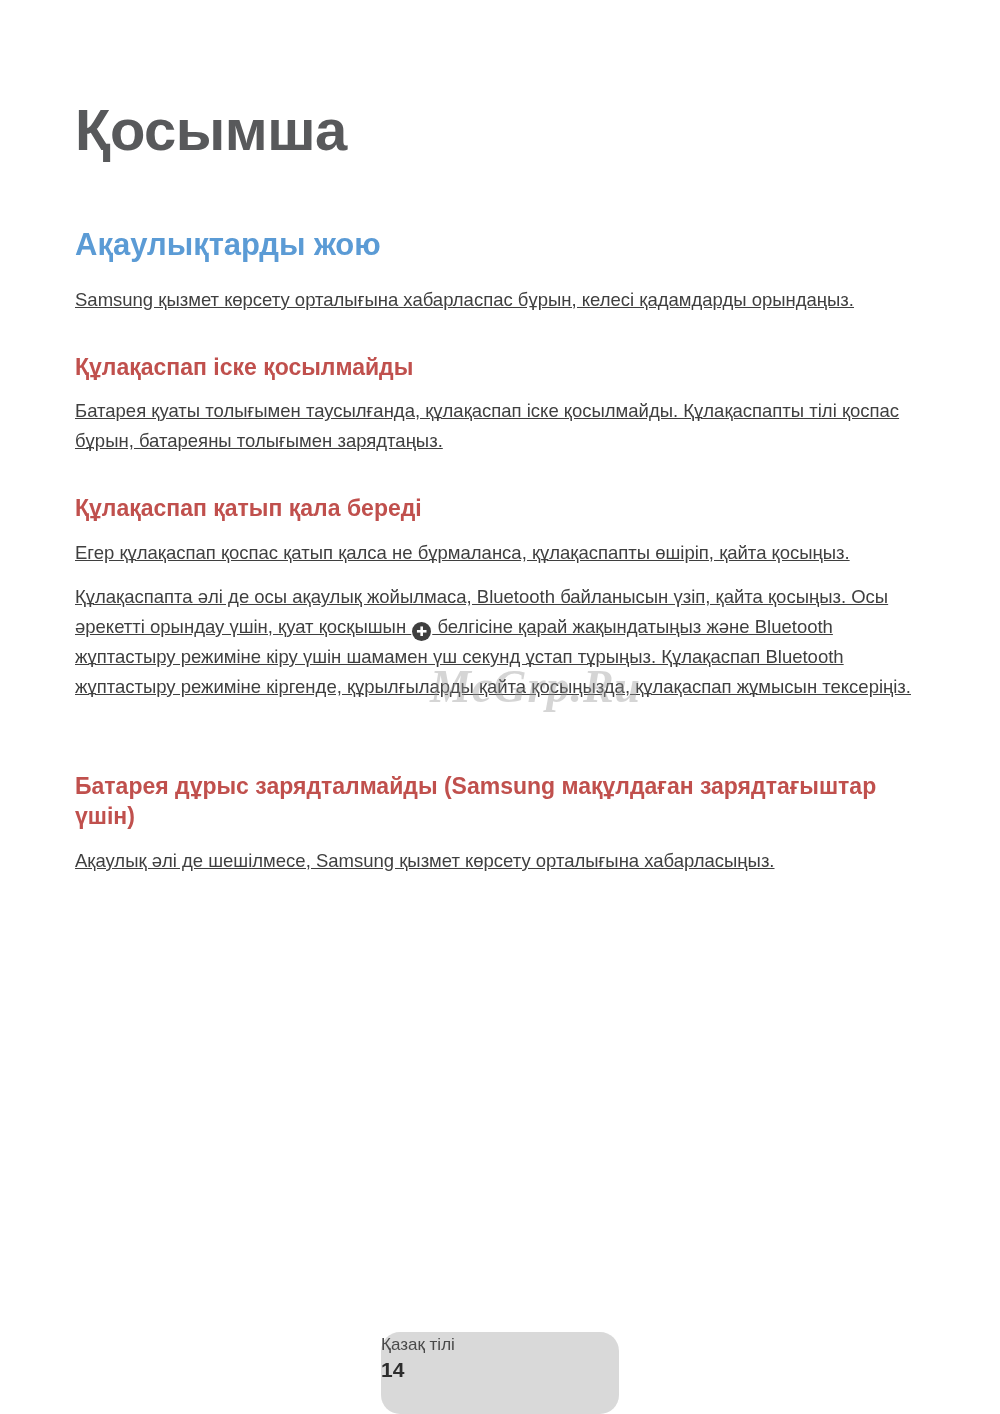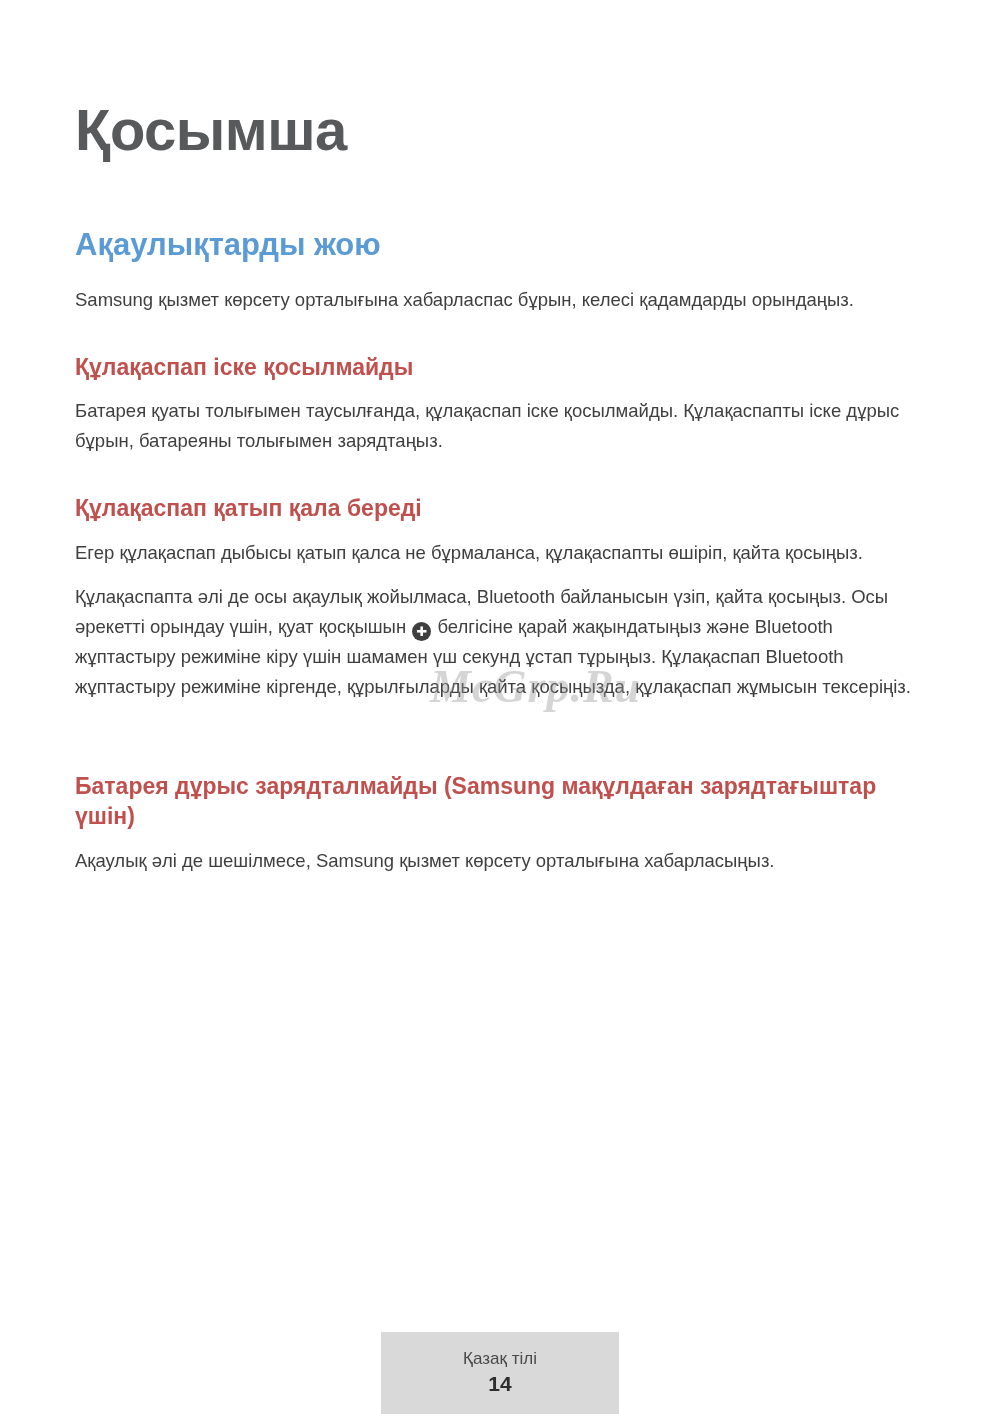--- a/index.html
+++ b/index.html
@@ -48,20 +48,21 @@
     font-weight: bold;
     color: #c0504d;
     margin: 38px 0 14px 0;
     line-height: 1.3;
   }
   p.para {
     font-size: 18.5px;
     line-height: 1.62;
     margin: 0 0 14px 0;
     color: #3f3f3f;
+    text-decoration: underline;
   }
   p.para:last-child {
     margin-bottom: 0;
   }
   .spacer-lg { height: 18px; }
   .bt-icon {
     display: inline-block;
     width: 19px;
     height: 19px;
     border-radius: 50%;
@@ -89,23 +90,23 @@
     white-space: nowrap;
   }
   
   .footer {
     position: absolute;
     left: 381px;
     top: 1332px;
     width: 238px;
     height: 82px;
     background: #d9d9d9;
-    text-align: center;
     box-sizing: border-box;
-    padding-top: 14px;
+    padding-top: 0;
+    border-radius: 19px;
   }
   .footer .lang {
     font-size: 17px;
     color: #4a4a4a;
     line-height: 1.5;
   }
   .footer .pagenum {
     font-size: 21px;
     font-weight: bold;
     color: #2d2d2d;
@@ -118,24 +119,24 @@
 
   <div class="content">
 
     <h1 class="chapter-title">Қосымша</h1>
 
     <h2 class="section-title">Ақаулықтарды жою</h2>
 
     <p class="para">Samsung қызмет көрсету орталығына хабарласпас бұрын, келесі қадамдарды орындаңыз.</p>
 
     <h3 class="sub-title">Құлақаспап іске қосылмайды</h3>
-    <p class="para">Батарея қуаты толығымен таусылғанда, құлақаспап іске қосылмайды. Құлақаспапты іске дұрыс бұрын, батареяны толығымен зарядтаңыз.</p>
+    <p class="para">Батарея қуаты толығымен таусылғанда, құлақаспап іске қосылмайды. Құлақаспапты тілі қоспас бұрын, батареяны толығымен зарядтаңыз.</p>
 
     <h3 class="sub-title">Құлақаспап қатып қала береді</h3>
-    <p class="para">Егер құлақаспап дыбысы қатып қалса не бұрмаланса, құлақаспапты өшіріп, қайта қосыңыз.</p>
+    <p class="para">Егер құлақаспап қоспас қатып қалса не бұрмаланса, құлақаспапты өшіріп, қайта қосыңыз.</p>
     <p class="para">
       <span>Құлақаспапта әлі де осы ақаулық жойылмаса, Bluetooth байланысын үзіп, қайта қосыңыз. Осы әрекетті орындау үшін, қуат қосқышын </span><span class="bt-icon">✚</span><span> белгісіне қарай жақындатыңыз және Bluetooth жұптастыру режиміне кіру үшін шамамен үш секунд ұстап тұрыңыз. Құлақаспап Bluetooth жұптастыру режиміне кіргенде, құрылғыларды қайта қосыңызда, құлақаспап жұмысын тексеріңіз.</span>
     </p>
 
     <div class="spacer-lg"></div>
     <h3 class="sub-title">Батарея дұрыс зарядталмайды (Samsung мақұлдаған зарядтағыштар үшін)</h3>
     <p class="para">Ақаулық әлі де шешілмесе, Samsung қызмет көрсету орталығына хабарласыңыз.</p>
 
   </div>
 

